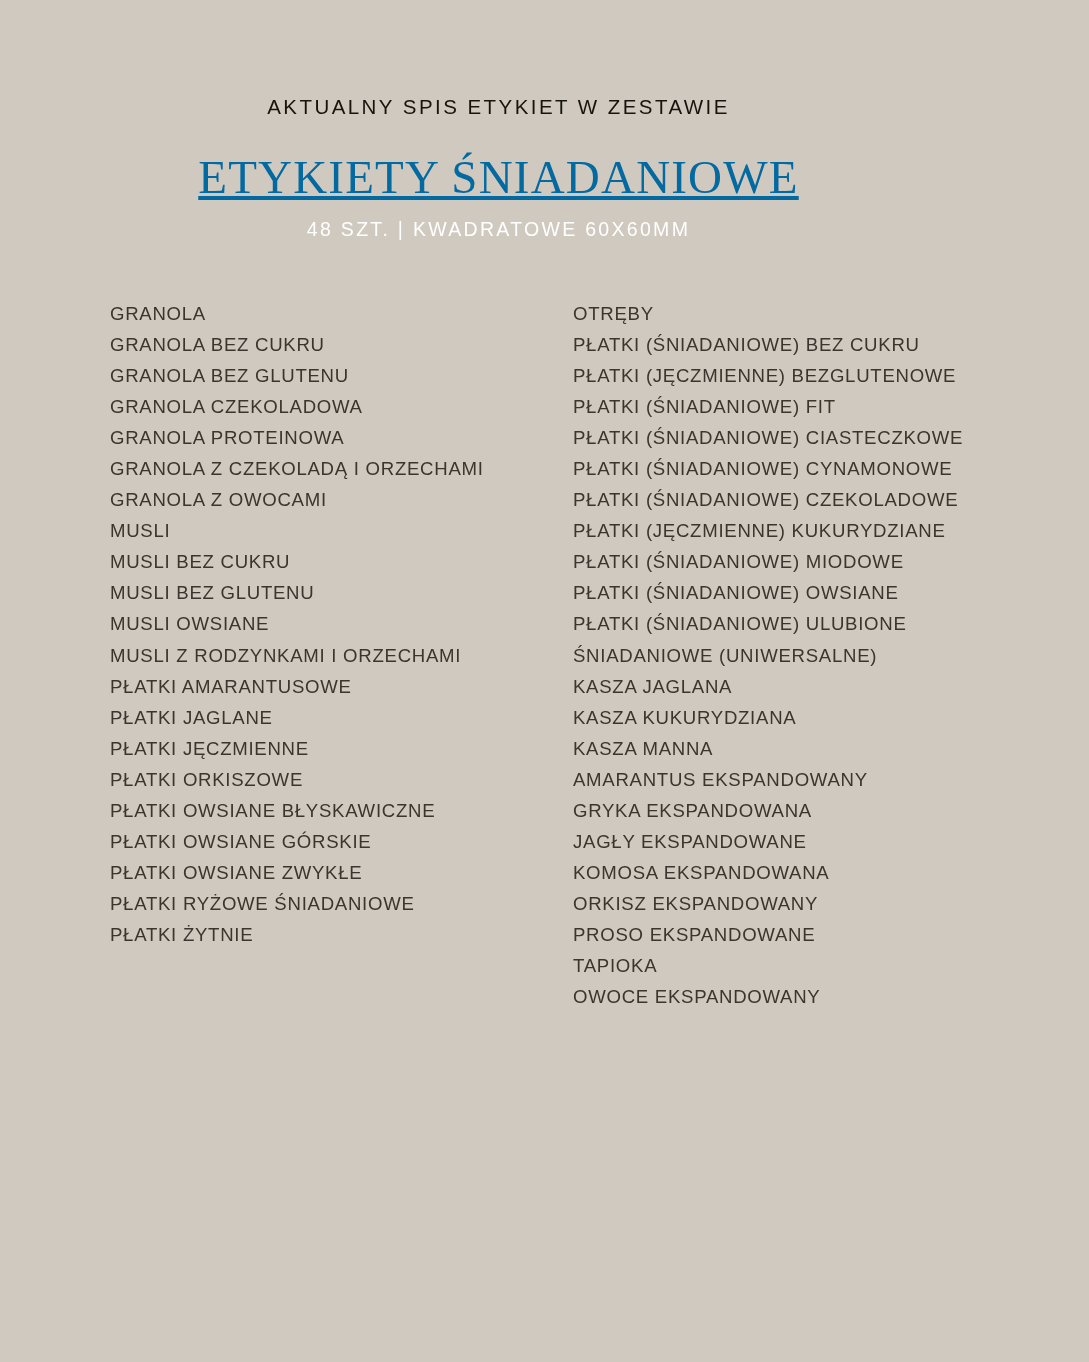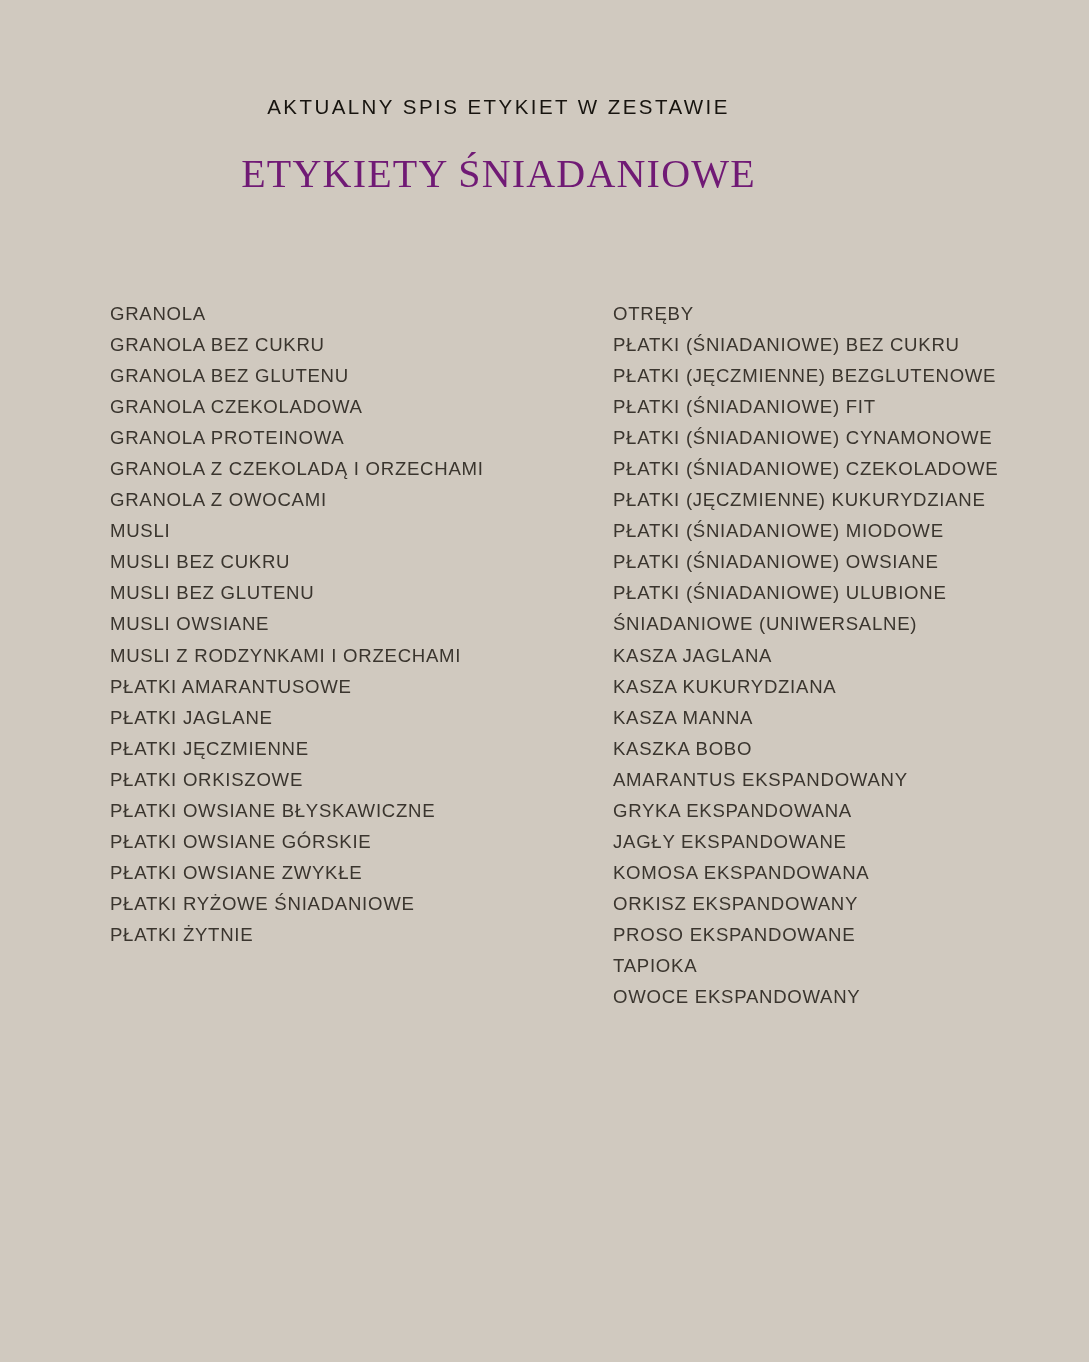--- a/index.html
+++ b/index.html
@@ -36,28 +36,29 @@
     font-weight: 400;
     letter-spacing: 2.45px;
     color: #17140f;
     line-height: 1.2;
     margin: 0;
     white-space: nowrap;
   }
 
   .title {
     font-family: "Liberation Serif", "DejaVu Serif", serif;
-    font-size: 40px;
+    font-size: 47px;
     font-weight: 400;
     letter-spacing: 1.2px;
-    color: #701a75;
+    color: #0369a1;
     line-height: 1.05;
     margin: 0;
     padding-top: 33px;
     white-space: nowrap;
+    text-decoration: underline;
   }
 
   .subtitle {
     font-family: "Liberation Sans", sans-serif;
     font-size: 19.5px;
     font-weight: 400;
     letter-spacing: 2.3px;
     color: #ffffff;
     line-height: 1.2;
     margin: 0;
@@ -66,21 +67,20 @@
   }
 
   
   .columns {
     position: absolute;
     top: 274px;
     left: 0;
     width: 1089px;
     display: flex;
     align-items: flex-start;
-    gap: 40px;
   }
 
   .column {
     display: block;
     list-style: none;
     margin: 0;
     padding: 0;
   }
 
   .column-left  { margin-left: 110px; width: 445px; }
@@ -100,20 +100,21 @@
   }
 </style>
 </head>
 <body style="background: rgb(208, 201, 191);">
 
 <div class="poster">
 
   <div class="header">
     <p class="eyebrow">AKTUALNY SPIS ETYKIET W ZESTAWIE</p>
     <h1 class="title">ETYKIETY ŚNIADANIOWE</h1>
+    <p class="subtitle">48 SZT. | KWADRATOWE 60X60MM</p>
   </div>
 
   <div class="columns">
     <ul class="column column-left">
         <li class="list-item">GRANOLA</li>
         <li class="list-item">GRANOLA BEZ CUKRU</li>
         <li class="list-item">GRANOLA BEZ GLUTENU</li>
         <li class="list-item">GRANOLA CZEKOLADOWA</li>
         <li class="list-item">GRANOLA PROTEINOWA</li>
         <li class="list-item">GRANOLA Z CZEKOLADĄ I ORZECHAMI</li>
@@ -131,31 +132,31 @@
         <li class="list-item">PŁATKI OWSIANE GÓRSKIE</li>
         <li class="list-item">PŁATKI OWSIANE ZWYKŁE</li>
         <li class="list-item">PŁATKI RYŻOWE ŚNIADANIOWE</li>
         <li class="list-item">PŁATKI ŻYTNIE</li>
       </ul>
     <ul class="column column-right">
         <li class="list-item">OTRĘBY</li>
         <li class="list-item">PŁATKI (ŚNIADANIOWE) BEZ CUKRU</li>
         <li class="list-item">PŁATKI (JĘCZMIENNE) BEZGLUTENOWE</li>
         <li class="list-item">PŁATKI (ŚNIADANIOWE) FIT</li>
+        <li class="list-item">PŁATKI (ŚNIADANIOWE) CIASTECZKOWE</li>
         <li class="list-item">PŁATKI (ŚNIADANIOWE) CYNAMONOWE</li>
         <li class="list-item">PŁATKI (ŚNIADANIOWE) CZEKOLADOWE</li>
         <li class="list-item">PŁATKI (JĘCZMIENNE) KUKURYDZIANE</li>
         <li class="list-item">PŁATKI (ŚNIADANIOWE) MIODOWE</li>
         <li class="list-item">PŁATKI (ŚNIADANIOWE) OWSIANE</li>
         <li class="list-item">PŁATKI (ŚNIADANIOWE) ULUBIONE</li>
         <li class="list-item">ŚNIADANIOWE (UNIWERSALNE)</li>
         <li class="list-item">KASZA JAGLANA</li>
         <li class="list-item">KASZA KUKURYDZIANA</li>
         <li class="list-item">KASZA MANNA</li>
-        <li class="list-item">KASZKA BOBO</li>
         <li class="list-item">AMARANTUS EKSPANDOWANY</li>
         <li class="list-item">GRYKA EKSPANDOWANA</li>
         <li class="list-item">JAGŁY EKSPANDOWANE</li>
         <li class="list-item">KOMOSA EKSPANDOWANA</li>
         <li class="list-item">ORKISZ EKSPANDOWANY</li>
         <li class="list-item">PROSO EKSPANDOWANE</li>
         <li class="list-item">TAPIOKA</li>
         <li class="list-item">OWOCE EKSPANDOWANY</li>
       </ul>
   </div>

